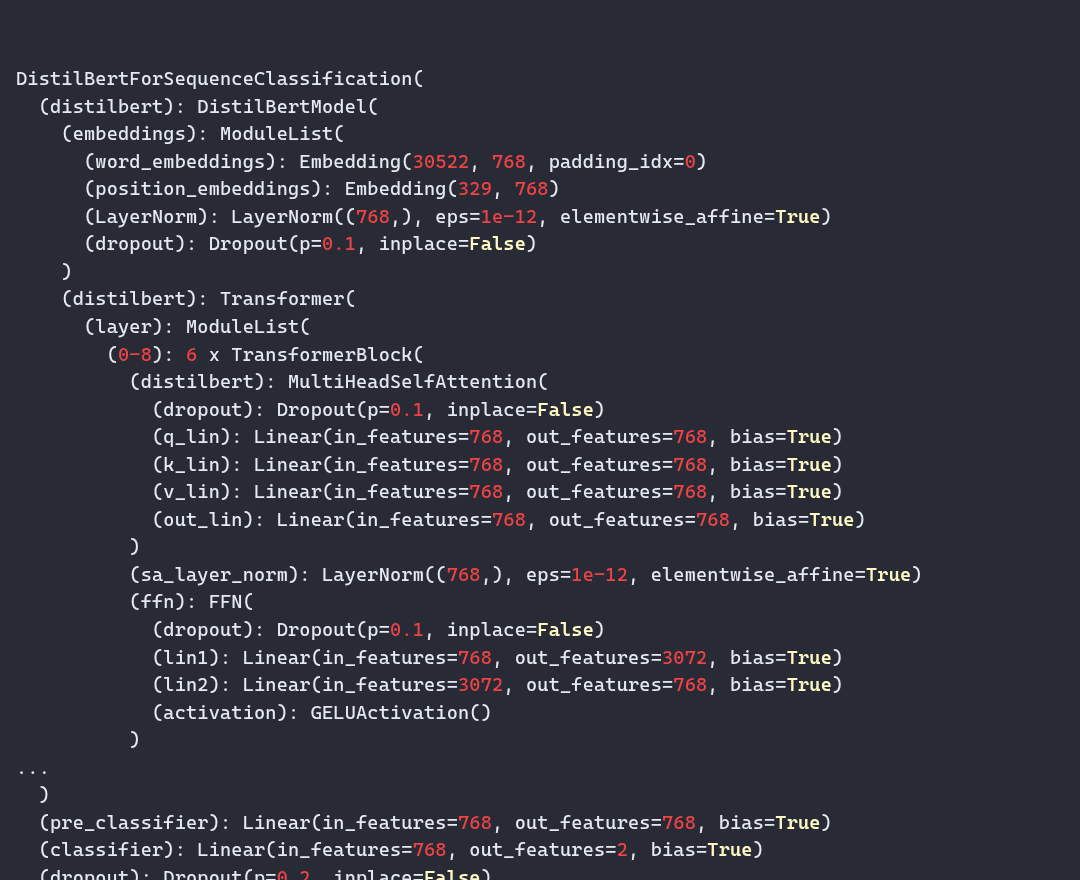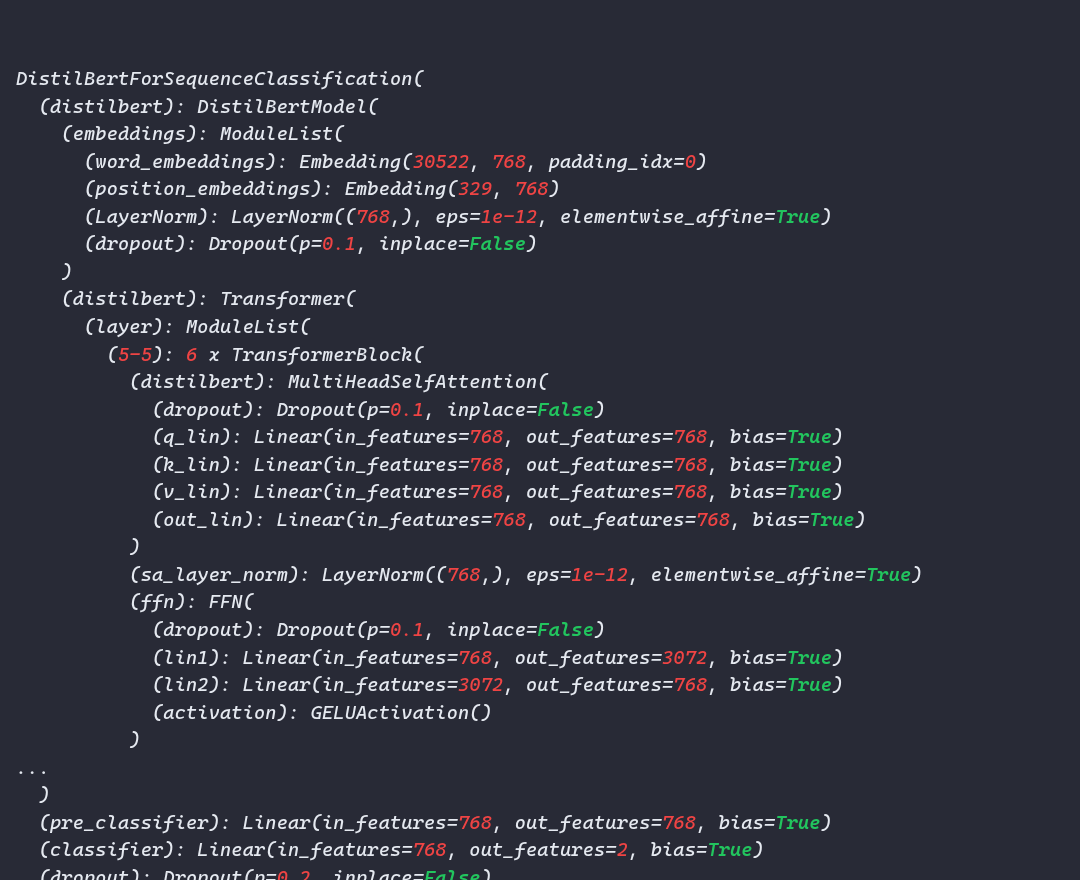--- a/index.html
+++ b/index.html
@@ -9,38 +9,38 @@
       font-family: 'SF Mono', Monaco, 'Cascadia Code', 'Roboto Mono', Consolas, 'Courier New', monospace;
       font-size: 19px;
       line-height: 1.45;
       padding: 10px 16px;
       width: 1080px;
       height: 880px;
       overflow: hidden;
       white-space: pre;
       letter-spacing: 0.2px;
     }
-    .text { color: #e5e9f0; font-style: italic; }
+    .text { color: #e5e9f0; }
     .num { color: #ef4444; }
-    .kw { color: #22c55e; font-weight: 600; }
+    .kw { color: #fef9c3; font-weight: 600; }
   </style>
 </head>
 <body>
 
 <div class="code"><span class="text"><span>DistilBertForSequenceClassification</span>(</span>
 <span class="text">  (distilbert): DistilBertModel(</span>
 <span class="text">    (embeddings): ModuleList(</span>
 <span class="text">      (word_embeddings): Embedding(<span class="num">30522</span>, <span class="num">768</span>, padding_idx=<span class="num">0</span>)</span>
 <span class="text">      (position_embeddings): Embedding(<span class="num">329</span>, <span class="num">768</span>)</span>
 <span class="text">      (LayerNorm): LayerNorm((<span class="num">768</span>,), eps=<span class="num">1e-12</span>, elementwise_affine=<span class="kw">True</span>)</span>
 <span class="text">      (dropout): Dropout(p=<span class="num">0.1</span>, inplace=<span class="kw">False</span>)</span>
 <span class="text">    )</span>
 <span class="text">    (distilbert): Transformer(</span>
 <span class="text">      (layer): ModuleList(</span>
-<span class="text">        (<span class="num">5-5</span>): <span class="num">6</span> x TransformerBlock(</span>
+<span class="text">        (<span class="num">0-8</span>): <span class="num">6</span> x TransformerBlock(</span>
 <span class="text">          (distilbert): MultiHeadSelfAttention(</span>
 <span class="text">            (dropout): Dropout(p=<span class="num">0.1</span>, inplace=<span class="kw">False</span>)</span>
 <span class="text">            (q_lin): Linear(in_features=<span class="num">768</span>, out_features=<span class="num">768</span>, bias=<span class="kw">True</span>)</span>
 <span class="text">            (k_lin): Linear(in_features=<span class="num">768</span>, out_features=<span class="num">768</span>, bias=<span class="kw">True</span>)</span>
 <span class="text">            (v_lin): Linear(in_features=<span class="num">768</span>, out_features=<span class="num">768</span>, bias=<span class="kw">True</span>)</span>
 <span class="text">            (out_lin): Linear(in_features=<span class="num">768</span>, out_features=<span class="num">768</span>, bias=<span class="kw">True</span>)</span>
 <span class="text">          )</span>
 <span class="text">          (sa_layer_norm): LayerNorm((<span class="num">768</span>,), eps=<span class="num">1e-12</span>, elementwise_affine=<span class="kw">True</span>)</span>
 <span class="text">          (ffn): FFN(</span>
 <span class="text">            (dropout): Dropout(p=<span class="num">0.1</span>, inplace=<span class="kw">False</span>)</span>

